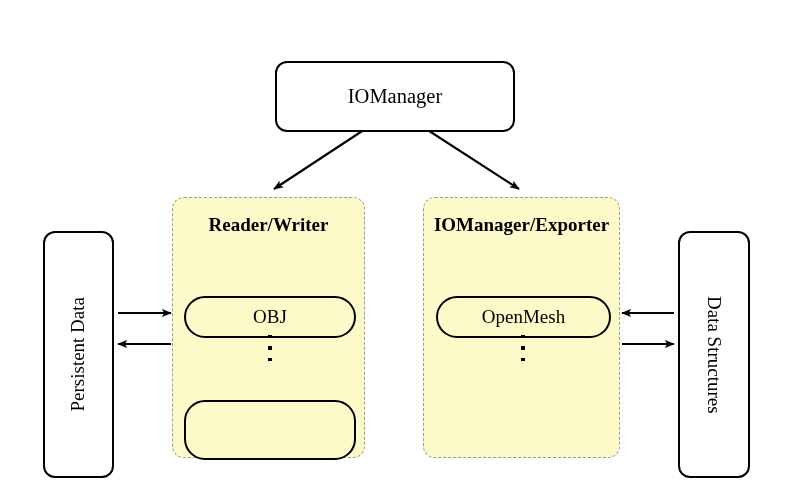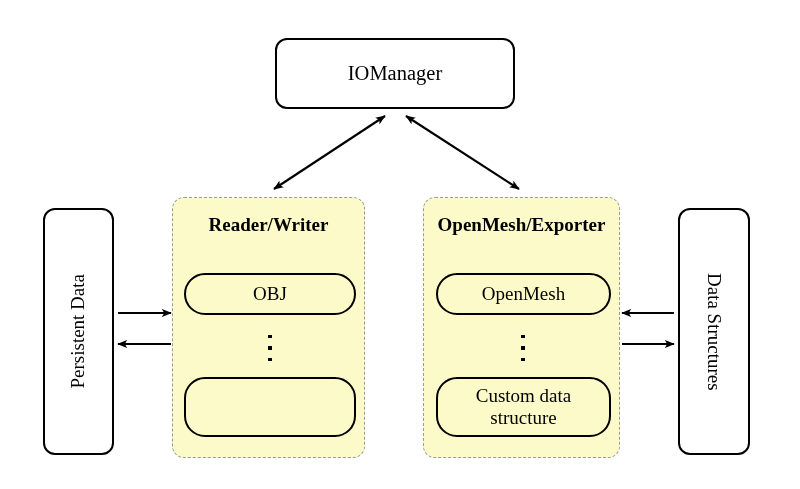--- a/index.html
+++ b/index.html
@@ -26,20 +26,21 @@
     box-sizing: border-box;
     border: 2.6px solid #000000;
     border-radius: 11px;
     background: #ffffff;
     display: flex;
     align-items: center;
     justify-content: center;
     text-align: center;
     color: #000000;
     line-height: 1.18;
+    margin-top: 23px;
   }
 
   
   #io-manager {
     left: 275px;
     top: 38px;
     width: 240px;
     height: 71px;
     font-size: 20.5px;
     border-radius: 12px;
@@ -199,33 +200,27 @@
       <span></span>
       <span></span>
   </div>
 
   <div class="node inner" id="custom-file-node">
     <div>
     </div>
   </div>
 
   <div class="panel" id="panel-importerexporter">
-    <div class="panel-title">OpenMesh/Exporter</div>
+    <div class="panel-title">IOManager/Exporter</div>
   </div>
 
   <div class="node inner" id="openmesh-node">
     <span>OpenMesh</span>
   </div>
 
   <div class="vdots" id="dots-right">
     <span></span>
       <span></span>
       <span></span>
   </div>
 
-  <div class="node inner" id="custom-data-node">
-    <div>
-      <div>Custom data</div>
-      <div>structure</div>
-    </div>
-  </div>
 
 </div>
 
 </body></html>

